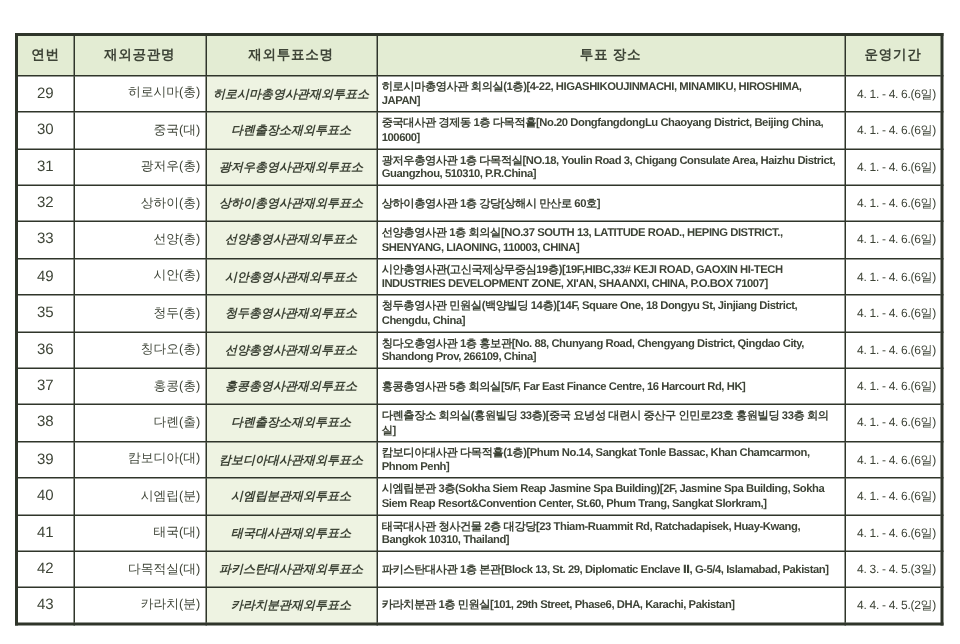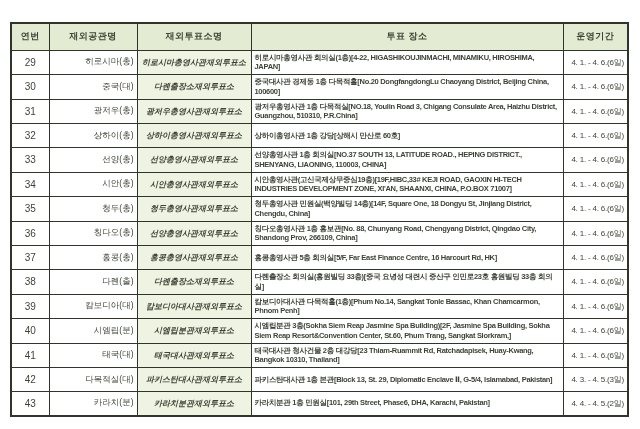--- a/index.html
+++ b/index.html
@@ -131,21 +131,21 @@
     <td class="c-period">4. 1. - 4. 6.(6일)</td>
   </tr>
         <tr>
     <td class="c-no">33</td>
     <td class="c-mission">선양(총)</td>
     <td class="c-station">선양총영사관재외투표소</td>
     <td class="c-location">선양총영사관 1층 회의실[NO.37 SOUTH 13, LATITUDE ROAD., HEPING DISTRICT., SHENYANG, LIAONING, 110003, CHINA]</td>
     <td class="c-period">4. 1. - 4. 6.(6일)</td>
   </tr>
         <tr>
-    <td class="c-no">34</td>
+    <td class="c-no">49</td>
     <td class="c-mission">시안(총)</td>
     <td class="c-station">시안총영사관재외투표소</td>
     <td class="c-location">시안총영사관(고신국제상무중심19층)[19F,HIBC,33# KEJI ROAD, GAOXIN HI-TECH INDUSTRIES DEVELOPMENT ZONE, XI'AN, SHAANXI, CHINA, P.O.BOX 71007]</td>
     <td class="c-period">4. 1. - 4. 6.(6일)</td>
   </tr>
         <tr>
     <td class="c-no">35</td>
     <td class="c-mission">청두(총)</td>
     <td class="c-station">청두총영사관재외투표소</td>
     <td class="c-location">청두총영사관 민원실(백양빌딩 14층)[14F, Square One, 18 Dongyu St, Jinjiang District, Chengdu, China]</td>

